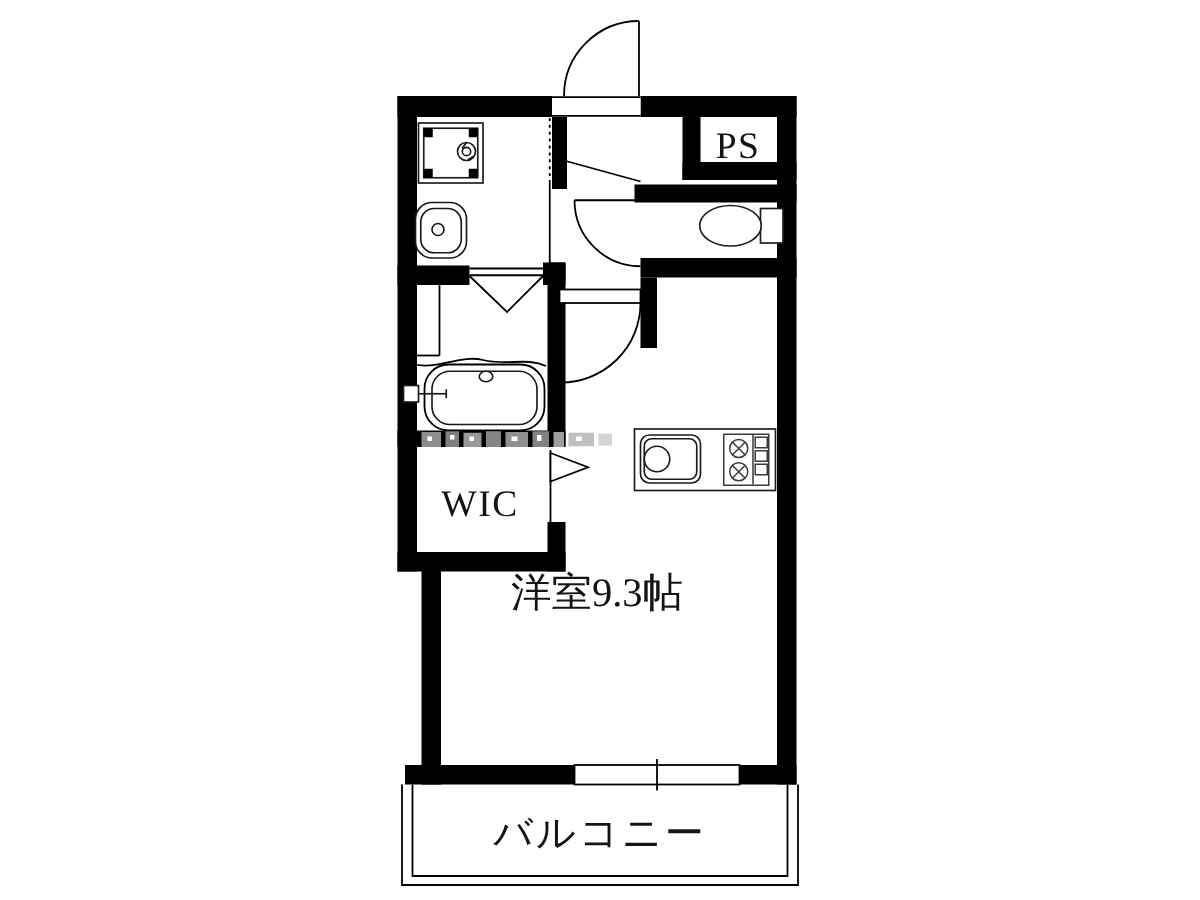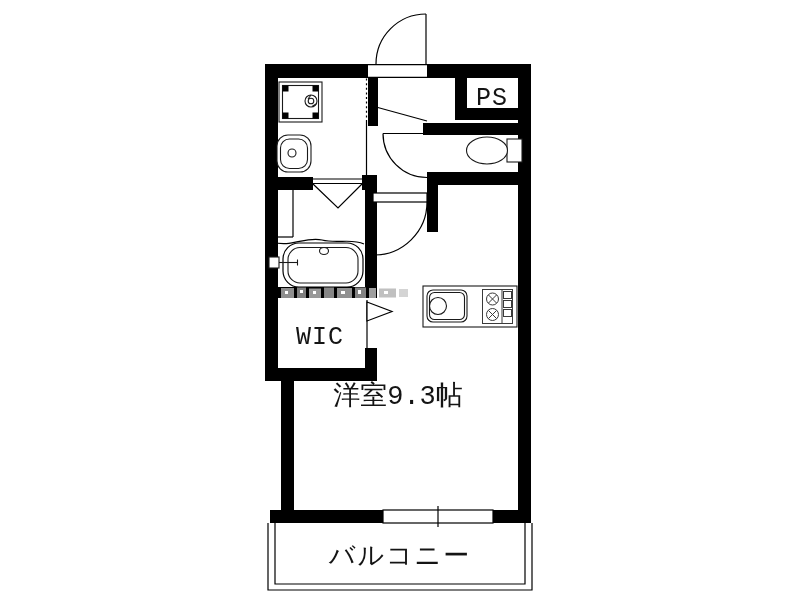--- a/index.html
+++ b/index.html
@@ -1,17 +1,17 @@
 <!DOCTYPE html>
 <html><head>
 <meta charset="utf-8">
 <style>
   html,body{margin:0;padding:0;background:#ffffff;}
   .canvas{position:relative;width:800px;height:600px;background:#ffffff;overflow:hidden;
-          font-family:Liberation Mono, monospace;}
+          font-family:Liberation Serif, serif;}
   svg{position:absolute;left:0;top:0;}
   text{fill:#141414;}
   .lbl-ps{font-size:25px;letter-spacing:1px;}
   .lbl-wic{font-size:25px;letter-spacing:1px;}
   .lbl-room{font-size:27px;}
   .lbl-balcony{font-size:26px;letter-spacing:2px;}
   .wall{fill:#000000;stroke:none;}
   .thin{stroke:#000000;stroke-width:1.2;fill:none;}
   .thinw{stroke:#000000;stroke-width:1.2;fill:#ffffff;}
   .fix{stroke:#1a1a1a;stroke-width:1.1;fill:#ffffff;}

